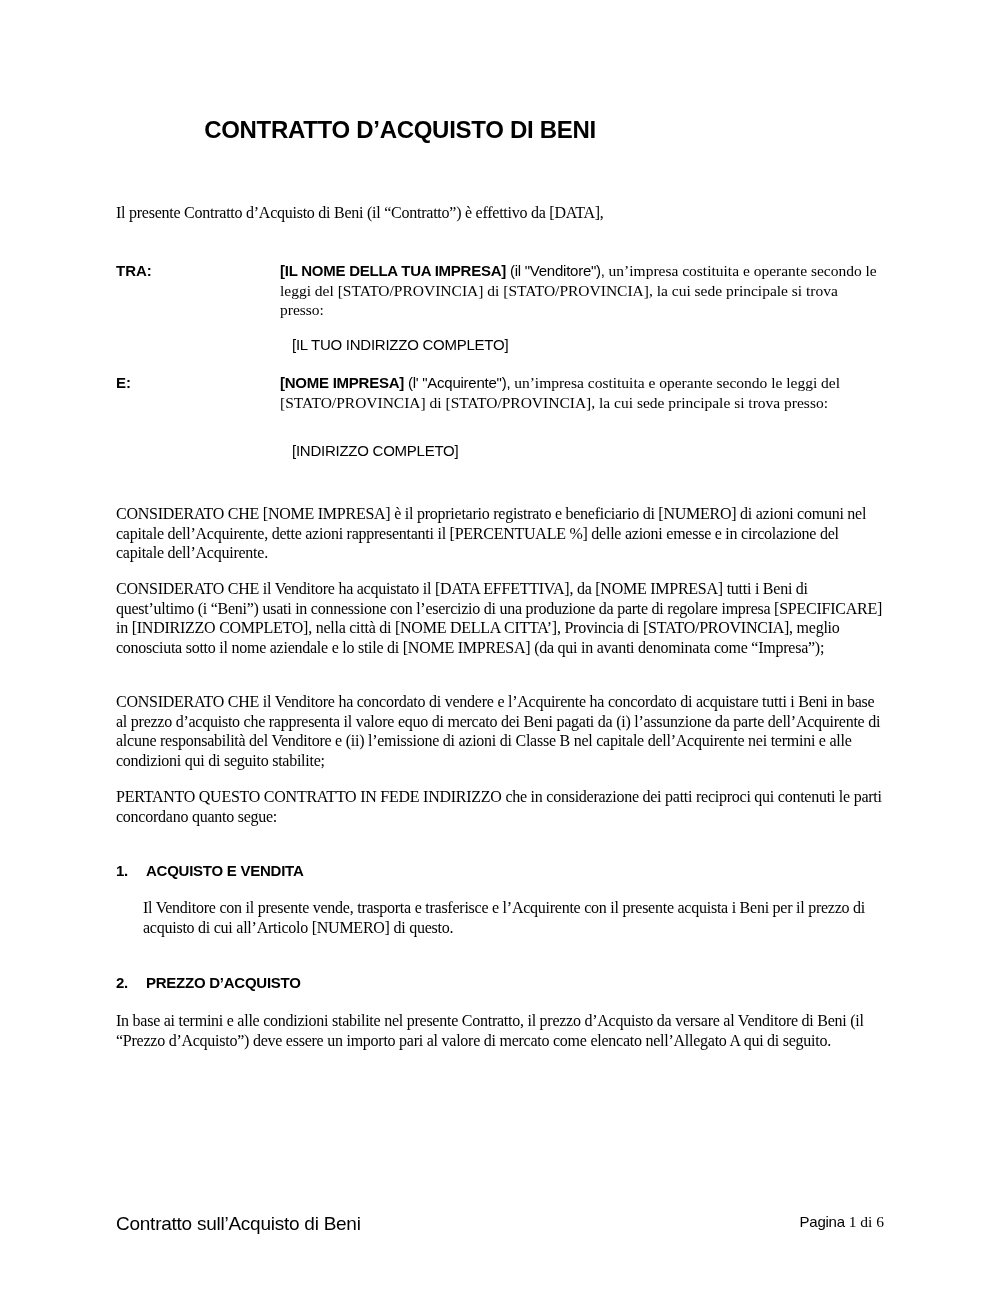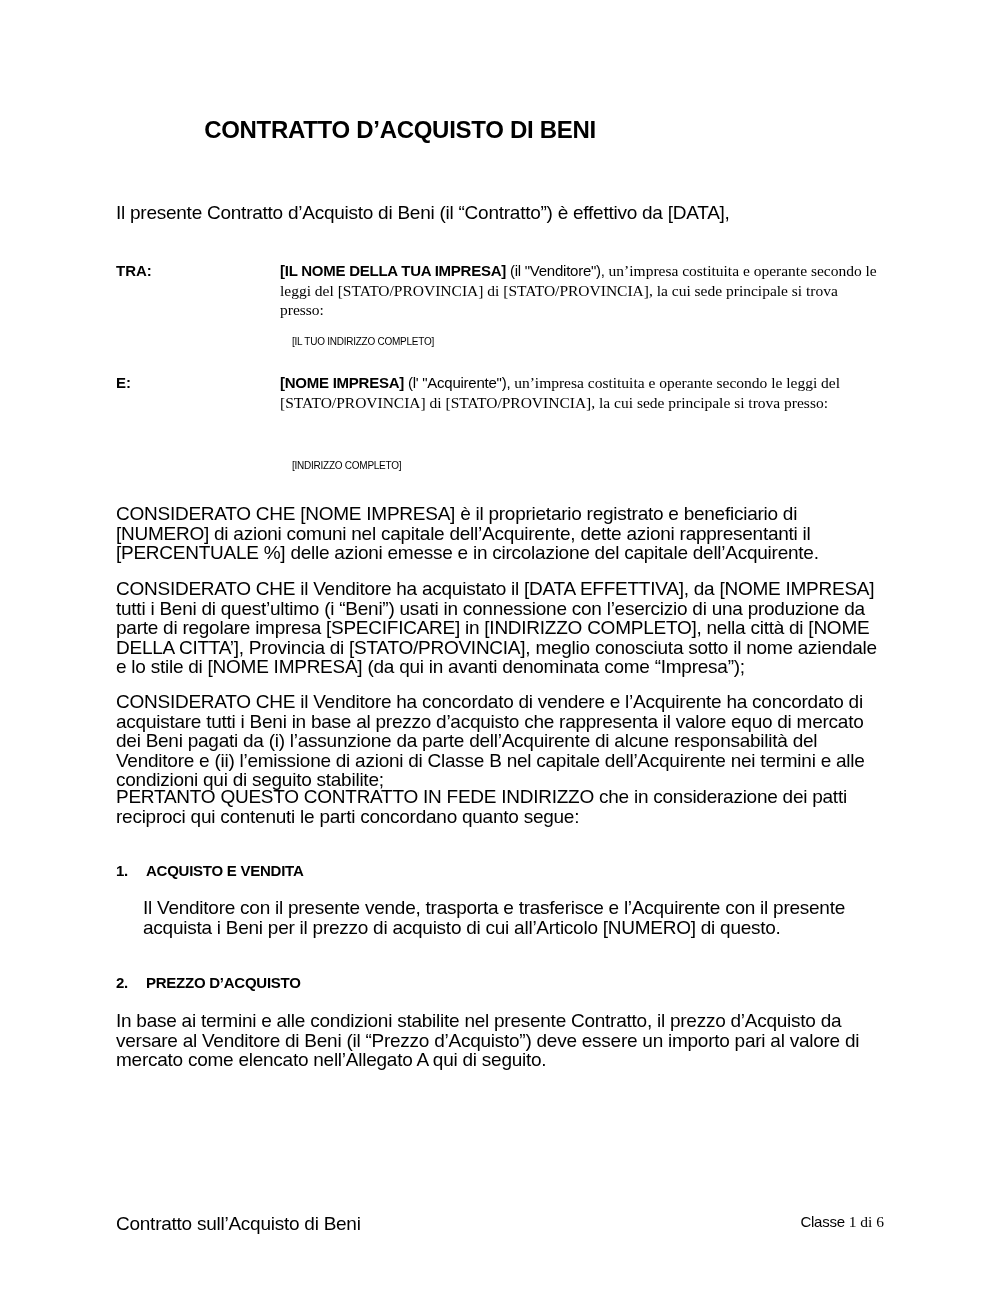--- a/index.html
+++ b/index.html
@@ -3,37 +3,37 @@
 <meta charset="utf-8">
 <style>
   html, body { margin: 0; padding: 0; background: #ffffff; }
   body { width: 1000px; height: 1290px; position: relative; overflow: hidden; color: #000; }
   .title {
     position: absolute; left: 0; top: 116px; width: 800px; text-align: center;
     font-family: "Liberation Sans", sans-serif; font-weight: bold; font-size: 24px; letter-spacing: -0.3px;
   }
   .p {
     position: absolute; left: 116px; width: 770px;
-    font-family: Liberation Sans, sans-serif; font-size: 19px; line-height: 19.5px;
+    font-family: Liberation Serif, serif; font-size: 16px; line-height: 19.5px;
     letter-spacing: -0.25px;
   }
   .party-label {
     position: absolute; left: 116px;
     font-family: "Liberation Sans", sans-serif; font-weight: bold; font-size: 15px;
   }
   .party-body {
     position: absolute; left: 280px; width: 600px;
     font-size: 15.5px; line-height: 19.5px;
   }
   .party-body .b { font-family: "Liberation Sans", sans-serif; font-weight: bold; font-size: 15px; letter-spacing: -0.25px; }
   .party-body .s { font-family: "Liberation Sans", sans-serif; font-size: 15px; letter-spacing: -0.25px; }
   .party-body .r { font-family: "Liberation Serif", serif; font-size: 15.5px; }
   .addr {
     position: absolute; left: 292px;
-    font-family: "Liberation Sans", sans-serif; font-size: 10px; letter-spacing: -0.25px;
+    font-family: "Liberation Sans", sans-serif; font-size: 15px; letter-spacing: -0.25px;
   }
   .heading {
     position: absolute; left: 116px;
     font-family: "Liberation Sans", sans-serif; font-weight: bold; font-size: 15px; letter-spacing: -0.25px;
   }
   .heading .num { display: inline-block; width: 30px; }
   .footer-left {
     position: absolute; left: 116px; top: 1213px;
     font-family: "Liberation Sans", sans-serif; font-size: 19px; letter-spacing: -0.25px;
   }
@@ -56,35 +56,35 @@
   <div class="party-label" style="top:262px;">TRA:</div>
   <div class="party-body" style="top:261px;">
     <span class="b">[IL NOME DELLA TUA IMPRESA]</span><span class="s"> (il "Venditore"),</span><span class="r"> un’impresa costituita e operante secondo le leggi del [STATO/PROVINCIA] di [STATO/PROVINCIA], la cui sede principale si trova presso:</span>
   </div>
   <div class="addr" style="top:336px;">[IL TUO INDIRIZZO COMPLETO]</div>
 
   <div class="party-label" style="top:374px;">E:</div>
   <div class="party-body" style="top:373px;">
     <span class="b">[NOME IMPRESA]</span><span class="s"> (l' "Acquirente"),</span><span class="r"> un’impresa costituita e operante secondo le leggi del [STATO/PROVINCIA] di [STATO/PROVINCIA], la cui sede principale si trova presso:</span>
   </div>
-  <div class="addr" style="top:460px;">[INDIRIZZO COMPLETO]</div>
+  <div class="addr" style="top:442px;">[INDIRIZZO COMPLETO]</div>
 
   <div class="p" style="top:504px;">CONSIDERATO CHE [NOME IMPRESA] è il proprietario registrato e beneficiario di [NUMERO] di azioni comuni nel capitale dell’Acquirente, dette azioni rappresentanti il [PERCENTUALE %] delle azioni emesse e in circolazione del capitale dell’Acquirente.</div>
   <div class="p" style="top:579px;">CONSIDERATO CHE il Venditore ha acquistato il [DATA EFFETTIVA], da [NOME IMPRESA] tutti i Beni di quest’ultimo (i “Beni”) usati in connessione con l’esercizio di una produzione da parte di regolare impresa [SPECIFICARE] in [INDIRIZZO COMPLETO], nella città di [NOME DELLA CITTA’], Provincia di [STATO/PROVINCIA], meglio conosciuta sotto il nome aziendale e lo stile di [NOME IMPRESA] (da qui in avanti denominata come “Impresa”);</div>
   <div class="p" style="top:692px;">CONSIDERATO CHE il Venditore ha concordato di vendere e l’Acquirente ha concordato di acquistare tutti i Beni in base al prezzo d’acquisto che rappresenta il valore equo di mercato dei Beni pagati da (i) l’assunzione da parte dell’Acquirente di alcune responsabilità del Venditore e (ii) l’emissione di azioni di Classe B nel capitale dell’Acquirente nei termini e alle condizioni qui di seguito stabilite;</div>
   <div class="p" style="top:787px;">PERTANTO QUESTO CONTRATTO IN FEDE INDIRIZZO che in considerazione dei patti reciproci qui contenuti le parti concordano quanto segue:</div>
 
   <div class="heading" style="top:862px;">
     <span class="num">1.</span><span>ACQUISTO E VENDITA</span>
   </div>
   <div class="p" style="top:898px;margin-left:27px;">Il Venditore con il presente vende, trasporta e trasferisce e l’Acquirente con il presente acquista i Beni per il prezzo di acquisto di cui all’Articolo [NUMERO] di questo.</div>
 
   <div class="heading" style="top:974px;">
     <span class="num">2.</span><span>PREZZO D’ACQUISTO</span>
   </div>
   <div class="p" style="top:1011px;">In base ai termini e alle condizioni stabilite nel presente Contratto, il prezzo d’Acquisto da versare al Venditore di Beni (il “Prezzo d’Acquisto”) deve essere un importo pari al valore di mercato come elencato nell’Allegato A qui di seguito.</div>
 
   <div class="footer-left">Contratto sull’Acquisto di Beni</div>
   <div class="footer-right">
-    <span class="s">Classe </span><span class="r">1</span><span class="r"> di </span><span class="r">6</span>
+    <span class="s">Pagina </span><span class="r">1</span><span class="r"> di </span><span class="r">6</span>
   </div>
 
 </div>
 
 </body></html>

